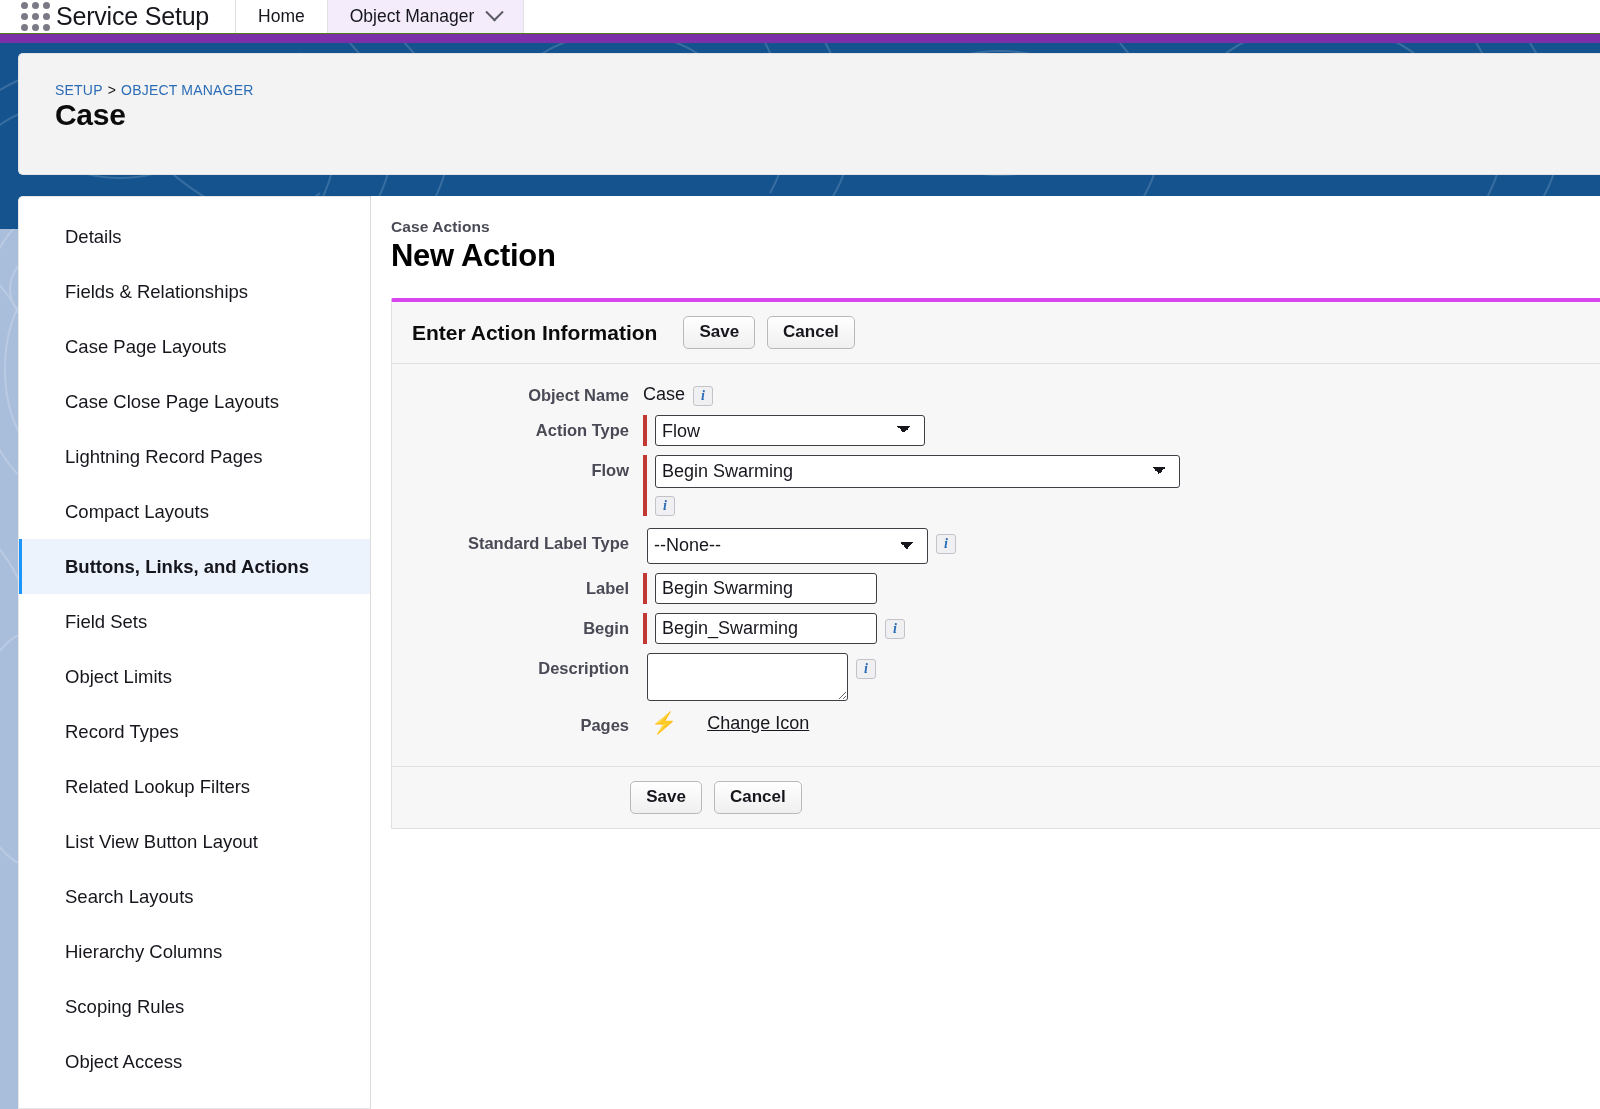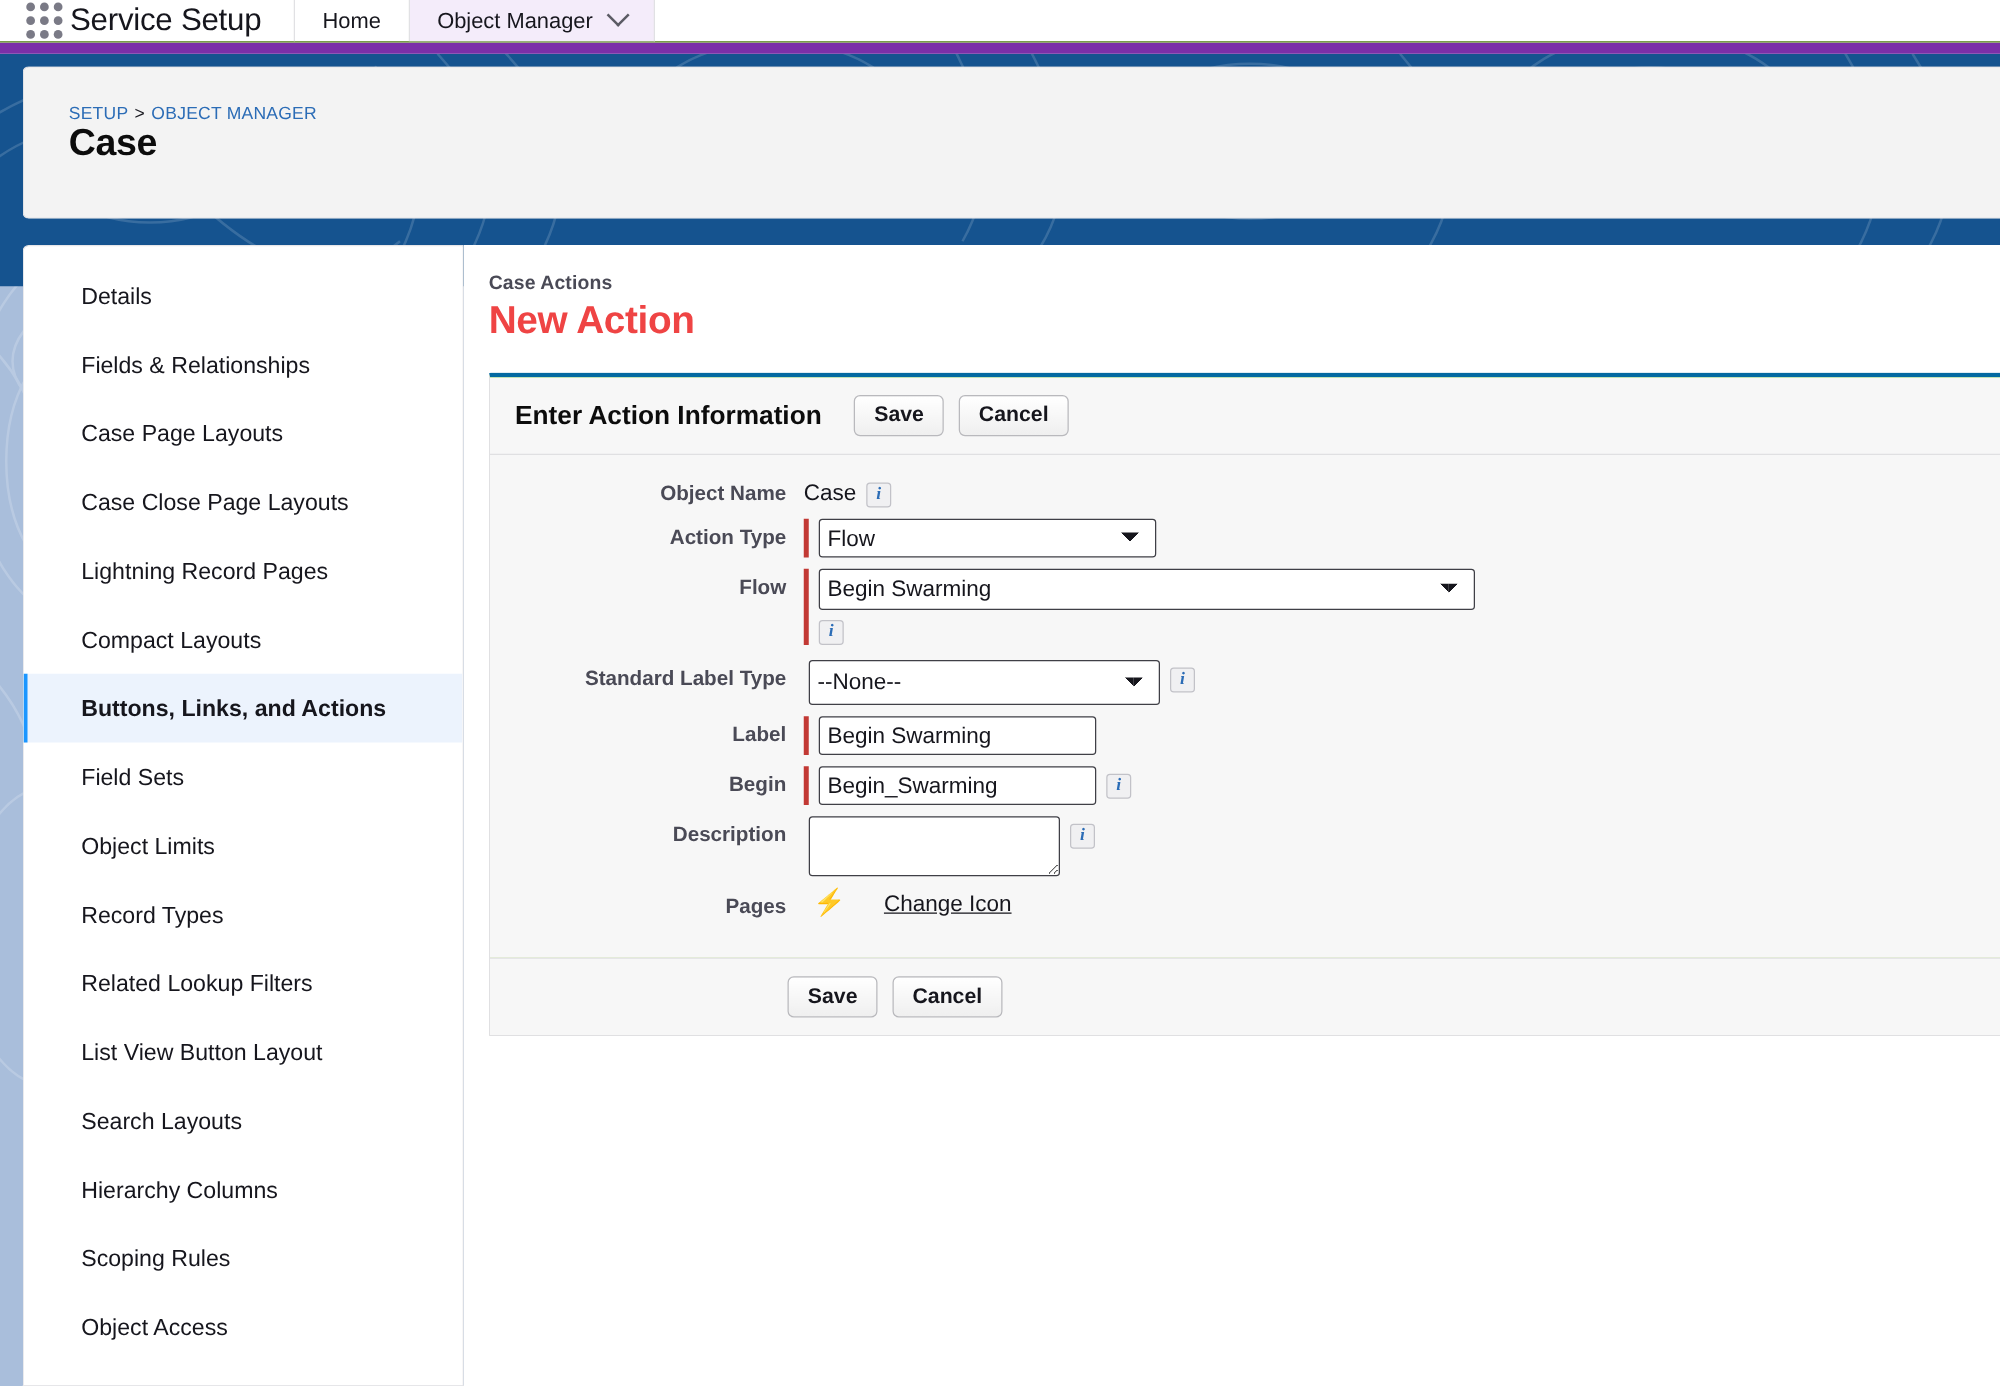--- a/index.html
+++ b/index.html
@@ -200,30 +200,30 @@
   }
   .eyebrow {
     font-size: 15.5px;
     font-weight: bold;
     color: #4a4a56;
     letter-spacing: 0.1px;
     margin: 0 0 2px 0;
   }
   .content-title {
     font-size: 31px;
-    color: #ef4444;
+    color: #000000;
     margin: 0 0 24px 0;
     letter-spacing: -0.3px;
   }
 
   
   .form-panel {
     border: 1px solid #e0e0e2;
-    border-top: 4px solid #0369a1;
-    background: #bef264;
+    border-top: 4px solid #d946ef;
+    background: #0c4a6e;
     border-right: none;
     border-radius: 2px 0 0 2px;
   }
   .panel-head {
     display: flex;
     align-items: center;
     height: 62px;
     padding: 0 22px 0 20px;
     border-bottom: 1px solid #e0e0e2;
     background: #f7f7f7;

